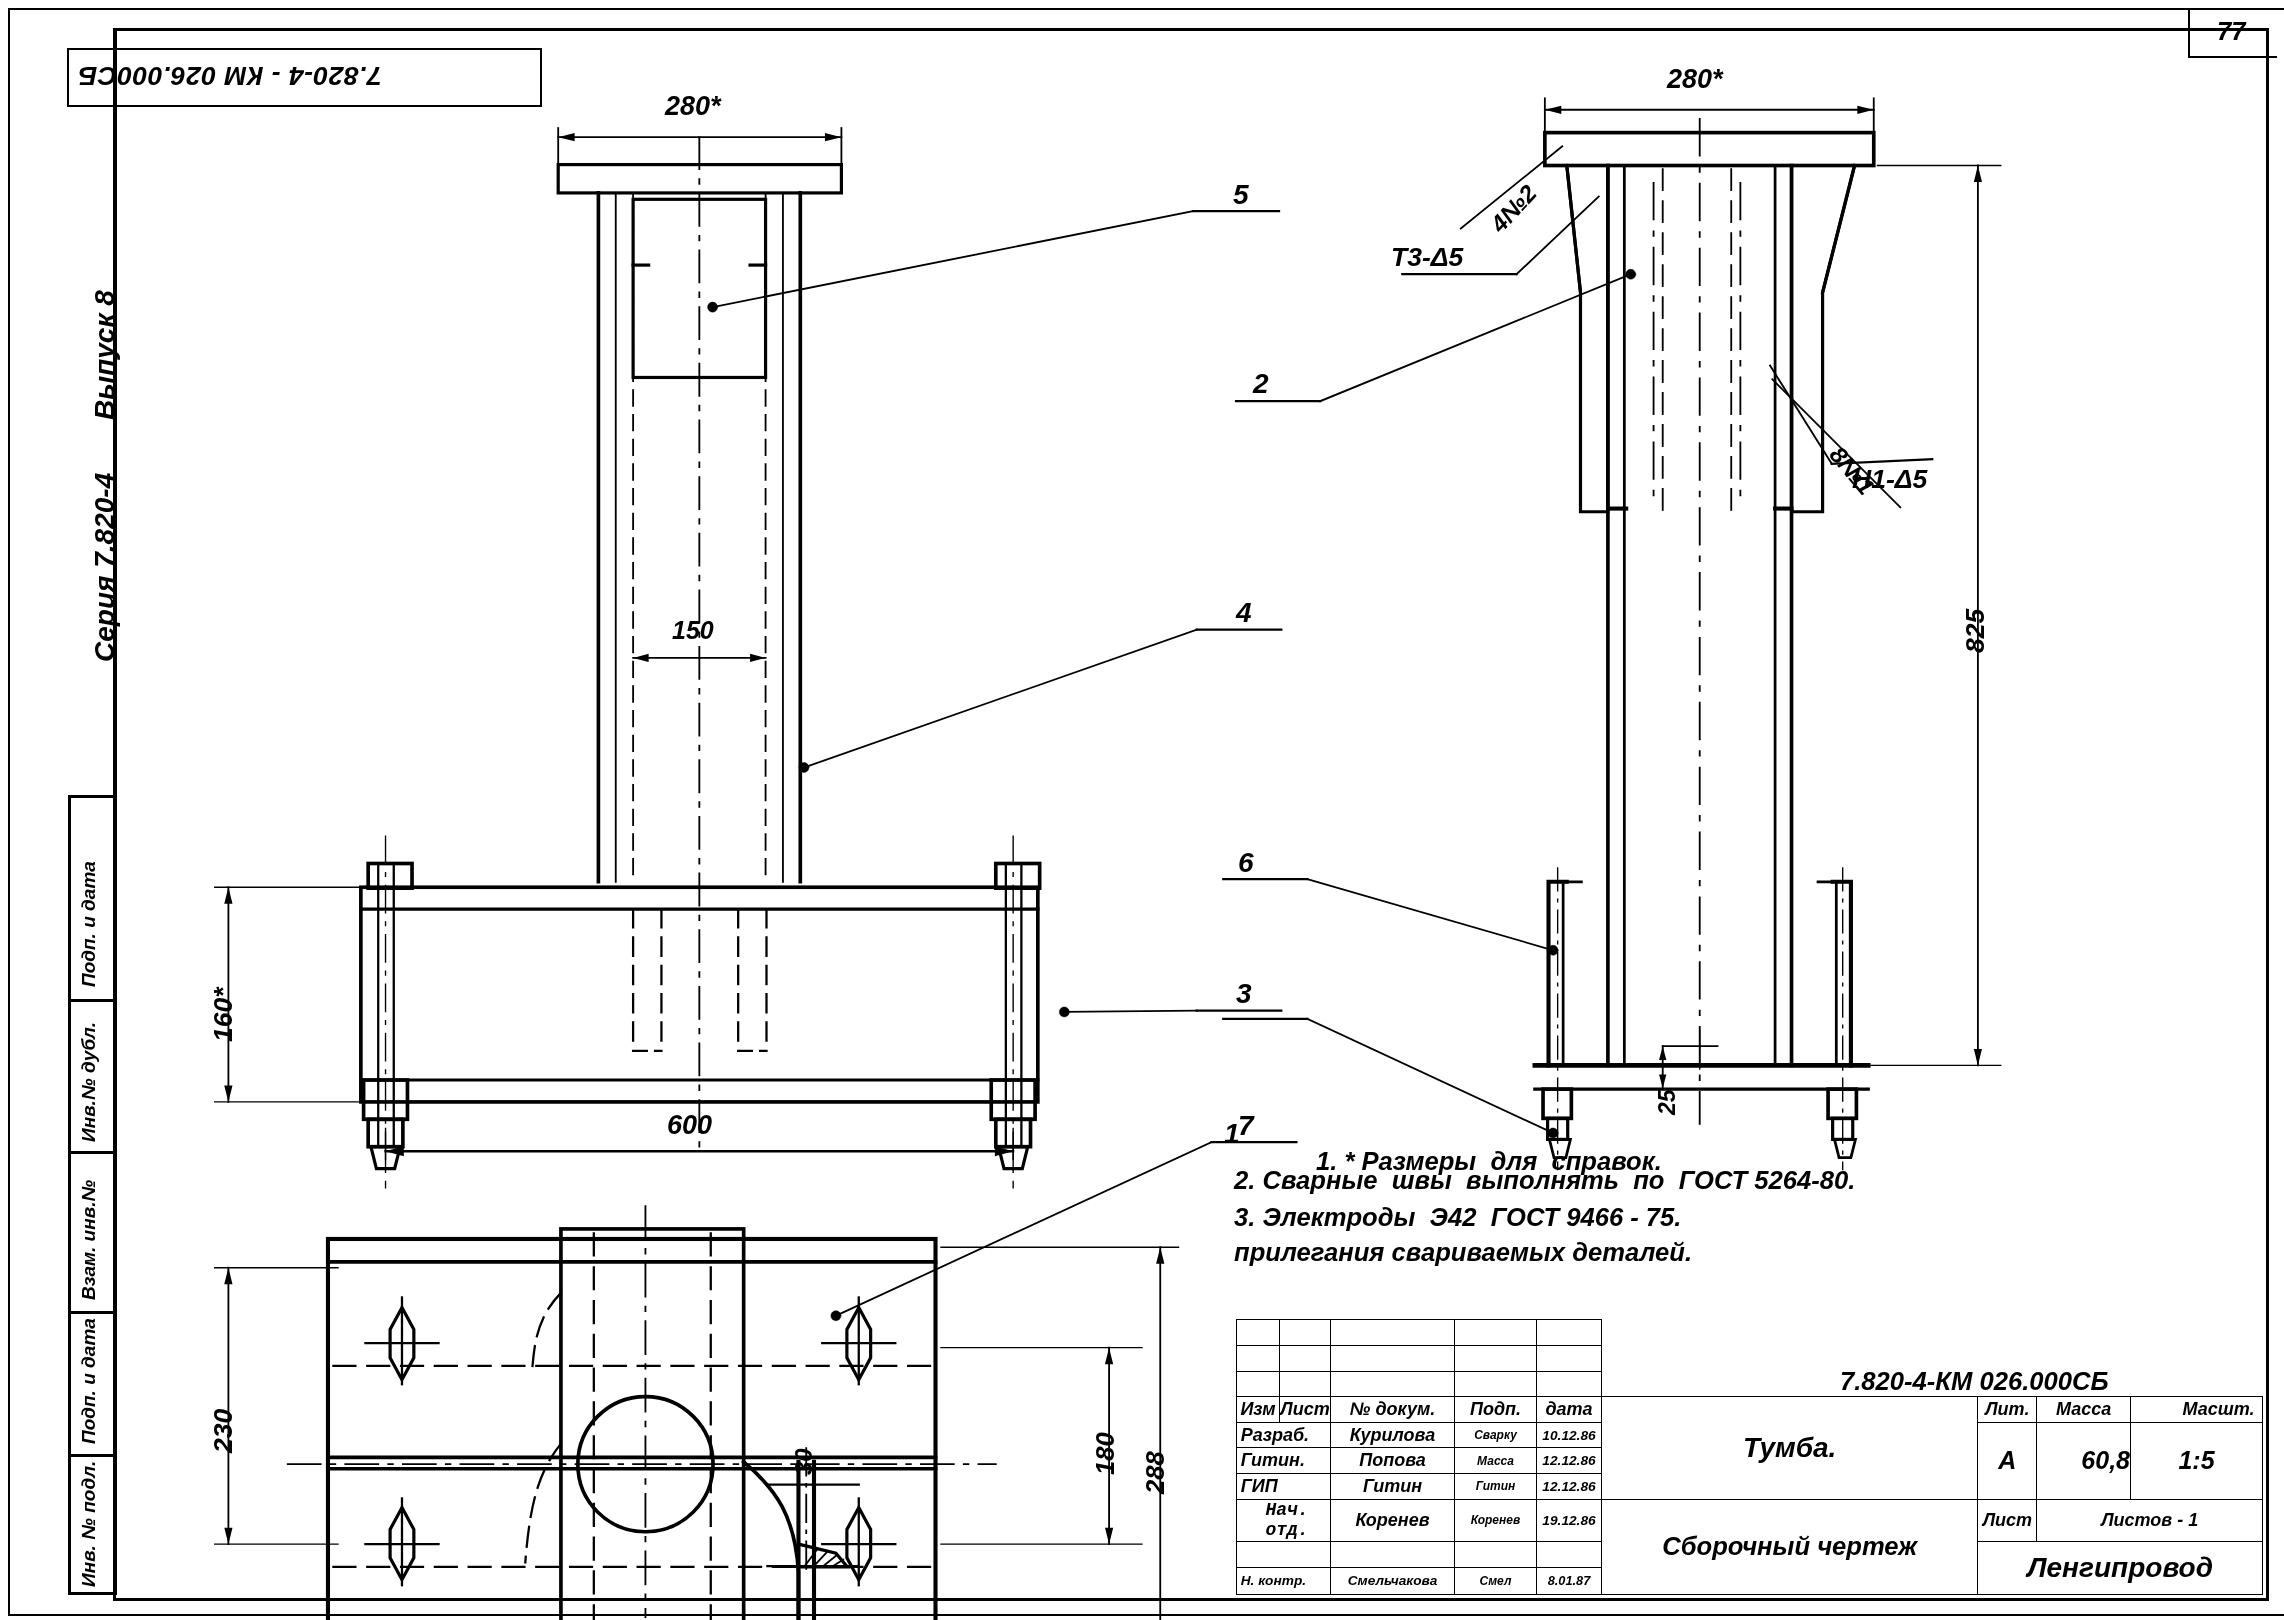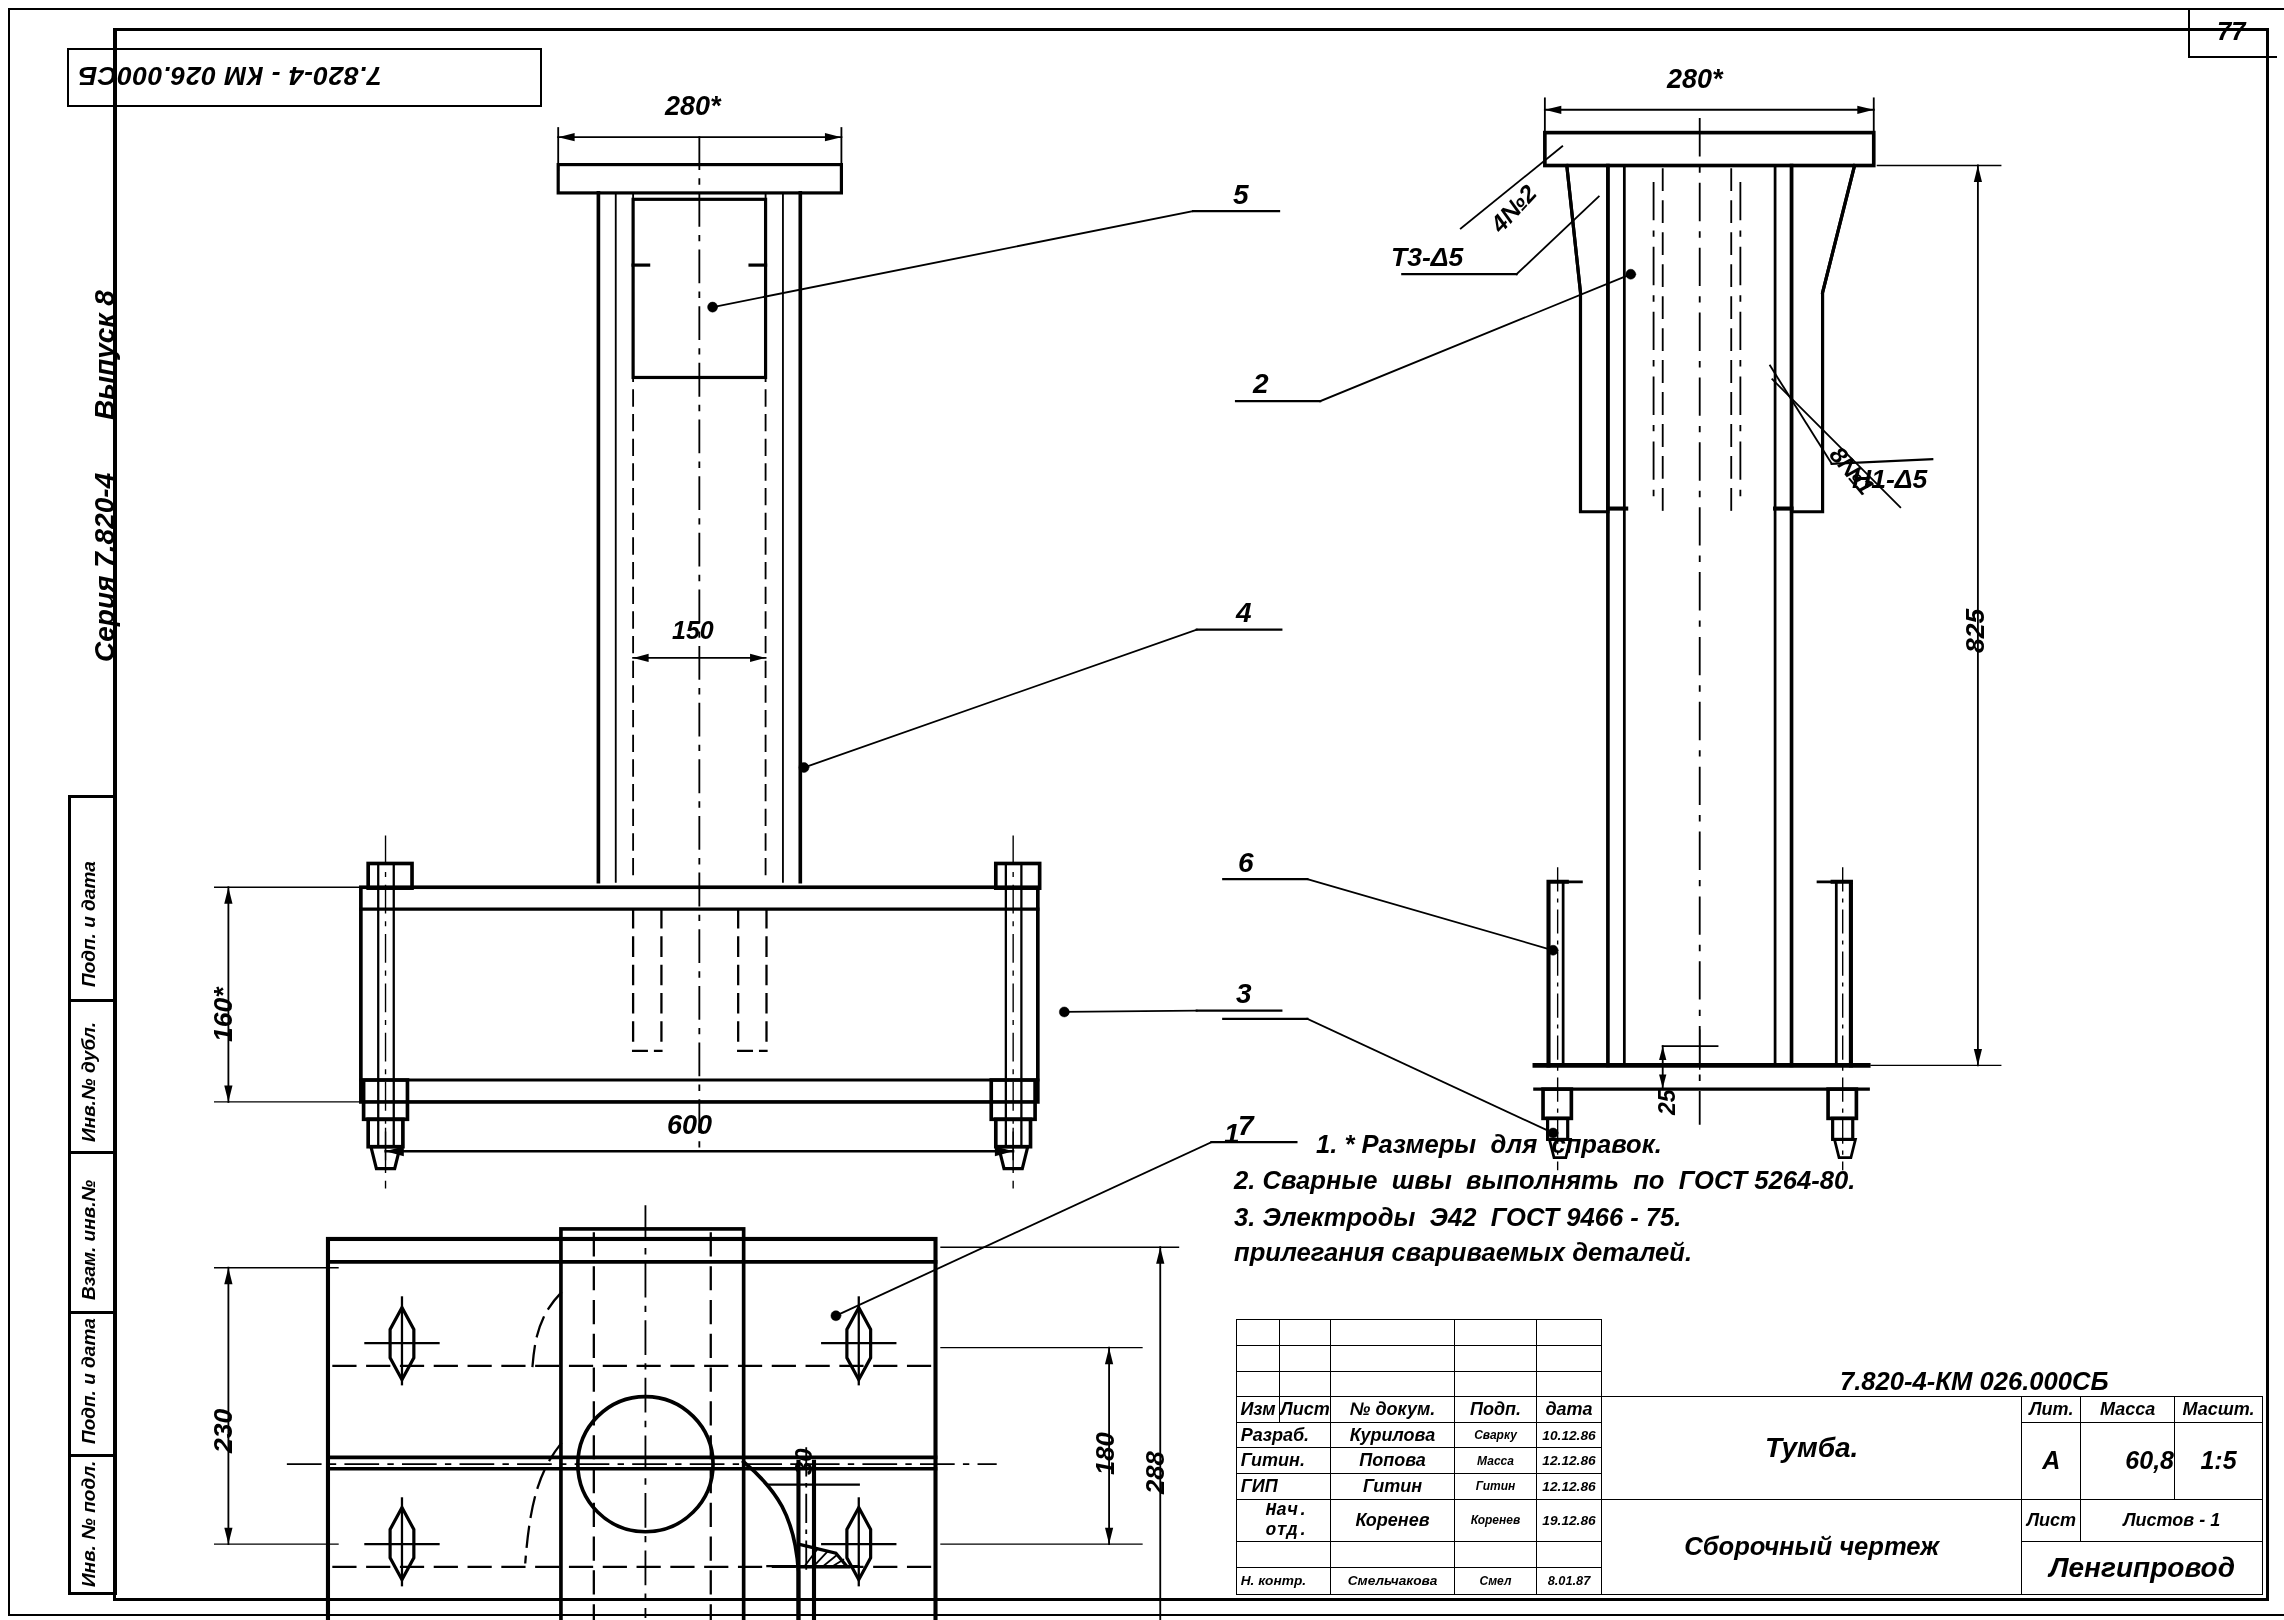--- a/index.html
+++ b/index.html
@@ -322,21 +322,21 @@
   <div class="txt" style="left:1238px;top:1110px;font-size:28px;">7</div>
 
   <div class="txt" style="left:1224px;top:1118px;font-size:28px;">1</div>
 
   <div class="txt" style="left:1391px;top:242px;font-size:26.5px;">Т3-Δ5</div>
   <div class="txt" style="left:1485px;top:219px;font-size:24px;transform-origin:0 0;transform:rotate(-47deg);">4№2</div>
   <div class="txt" style="left:1845px;top:441px;font-size:24px;transform-origin:0 0;transform:rotate(50deg);">8№1</div>
   <div class="txt" style="left:1852px;top:464px;font-size:26.5px;">Н1-Δ5</div>
 
   <div style="position:absolute;left:1316px;top:1127px;width:941px;">
-    <div class="txt" style="position:relative;left:0;top:0;font-size:25.6px;line-height:35px;">1. * Размеры  для  справок.</div>
+    <div class="txt" style="position:relative;left:0;top:17px;font-size:25.6px;line-height:35px;">1. * Размеры  для  справок.</div>
     <div class="txt" style="position:relative;left:-82px;top:0;font-size:25.6px;line-height:37px;">2. Сварные  швы  выполнять  по  ГОСТ 5264-80.</div>
     <div class="txt" style="position:relative;left:-82px;top:0;font-size:25.6px;line-height:37px;">3. Электроды  Э42  ГОСТ 9466 - 75.</div>
     <div class="txt" style="position:relative;left:-82px;top:0;font-size:25.6px;line-height:32px;">прилегания свариваемых деталей.</div>
   </div>
 
   <div id="stamp">
     <table>
 
       <tbody>
           <tr style="height:25.6px;">
@@ -365,21 +365,21 @@
       <tr style="height:25px;">
         <td class="sm">Изм</td>
         <td class="sm">Лист</td>
         <td class="sm">№ докум.</td>
         <td class="sm">Подп.</td>
         <td class="sm">дата</td>
 
         <td rowspan="4" colspan="2" style="text-align:center;font-size:28px;">Тумба.</td>
         <td style="width:58px;" class="sm">Лит.</td>
         <td style="width:87px;" class="sm">Масса</td>
-        <td style="width:87px;" class="sm">Масшт.</td>
+        <td style="width:87px;padding-left:44px;" class="sm">Масшт.</td>
       </tr>
 
       <tr style="height:25px;">
         <td colspan="2" class="sm" style="text-align:left;padding-left:3.7px;">Разраб.</td>
         <td class="sm">Курилова</td>
         <td class="sm" style="font-size:12px;">Сварку</td>
         <td class="sm" style="font-size:13.7px;">10.12.86</td>
         <td rowspan="3" style="font-size:25px;">А</td>
         <td rowspan="3" style="font-size:25px;padding-left:44px;">60,8</td>
         <td rowspan="3" style="font-size:25px;">1:5</td>

